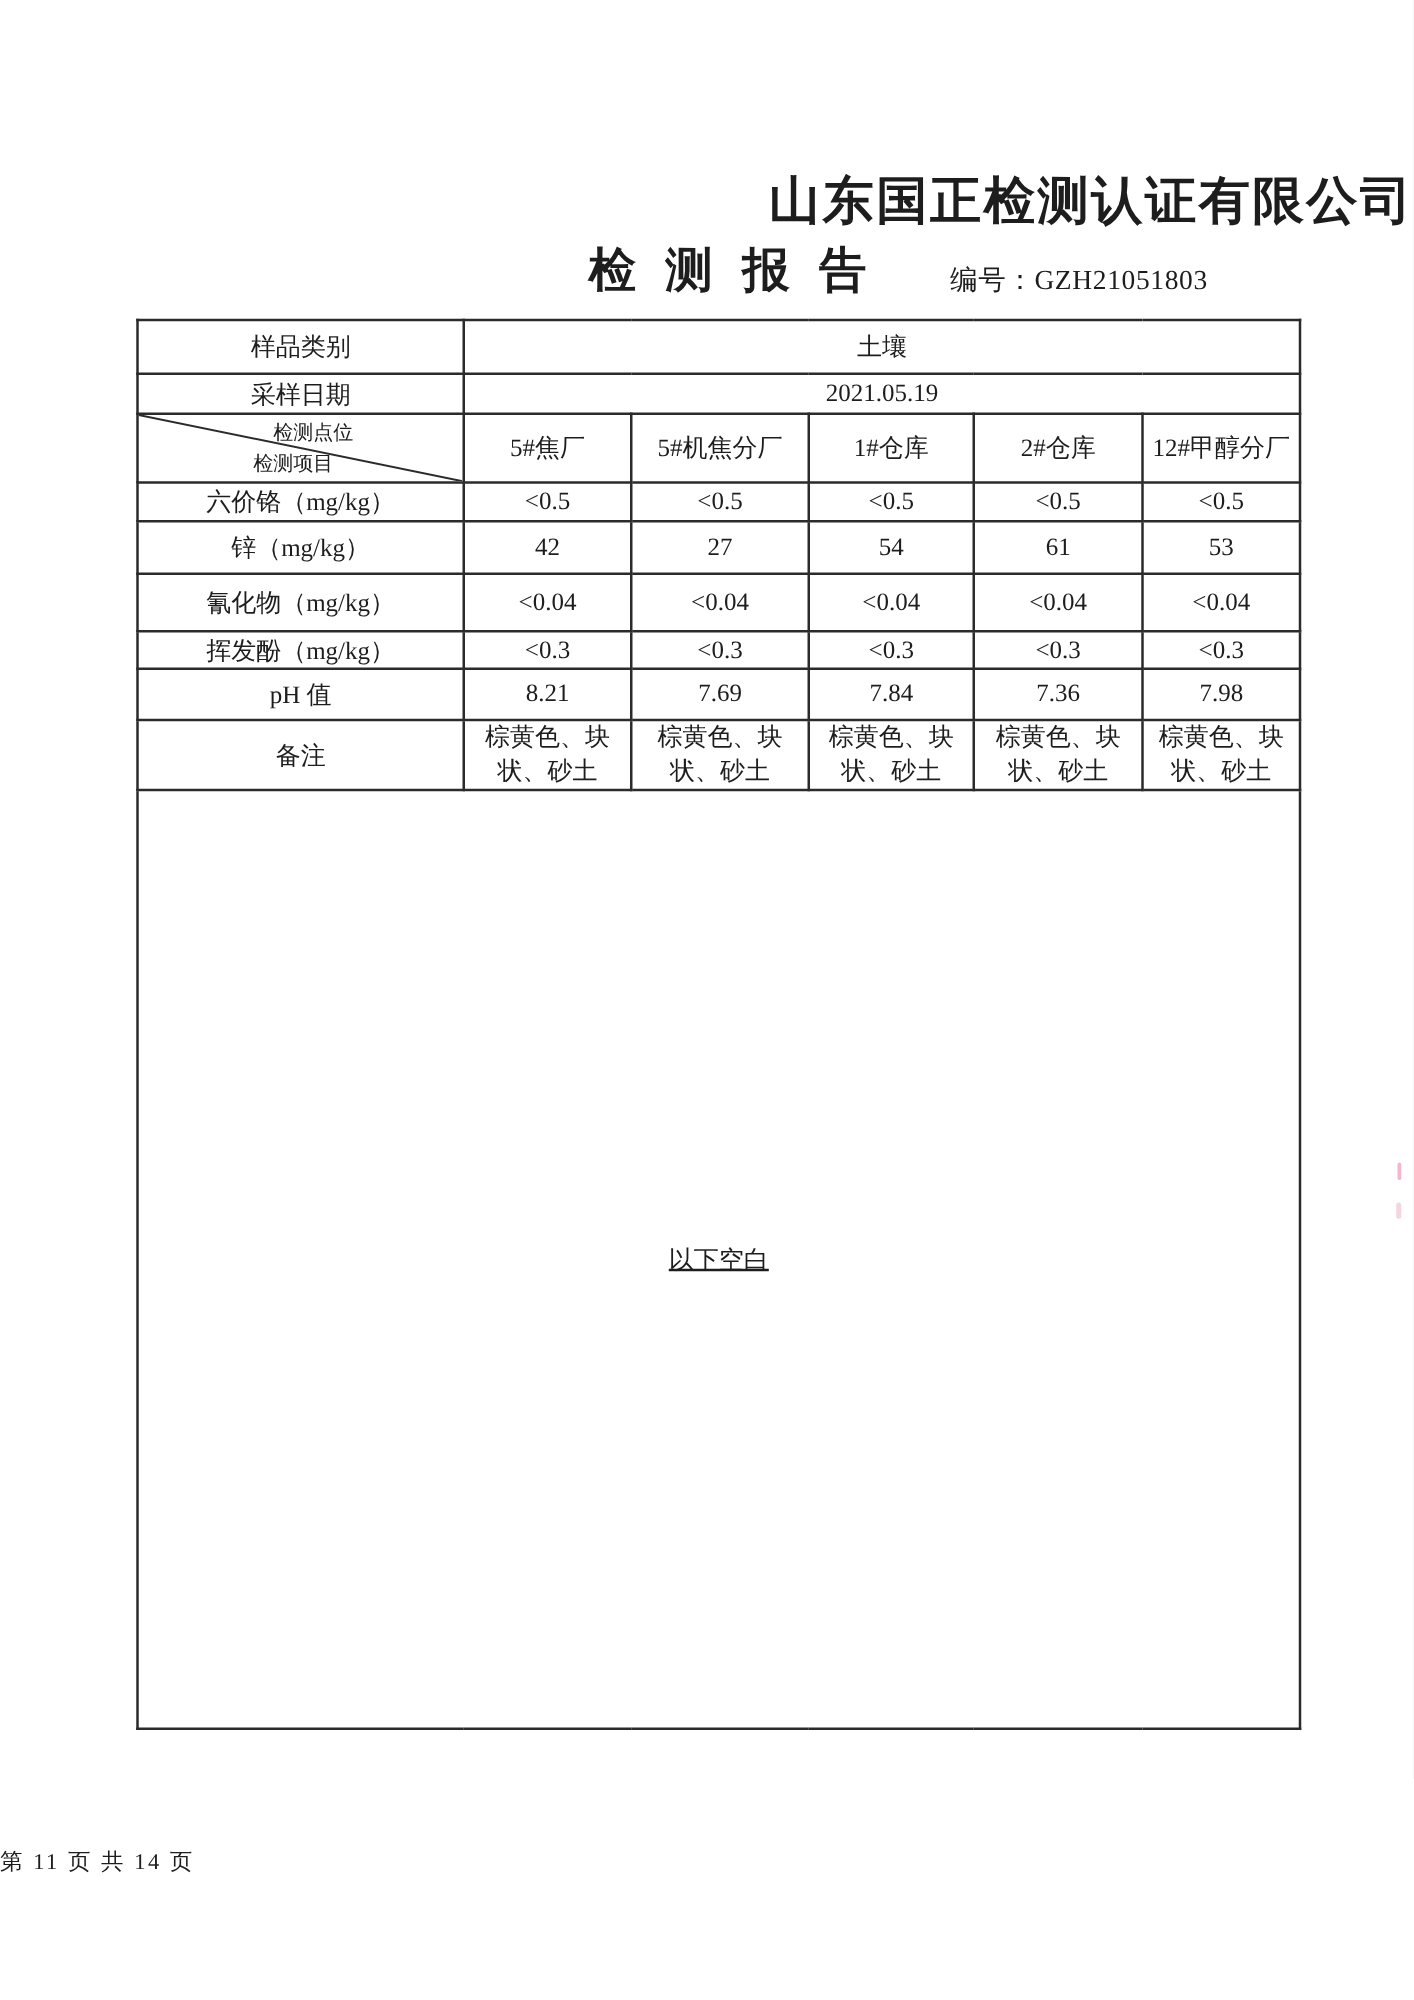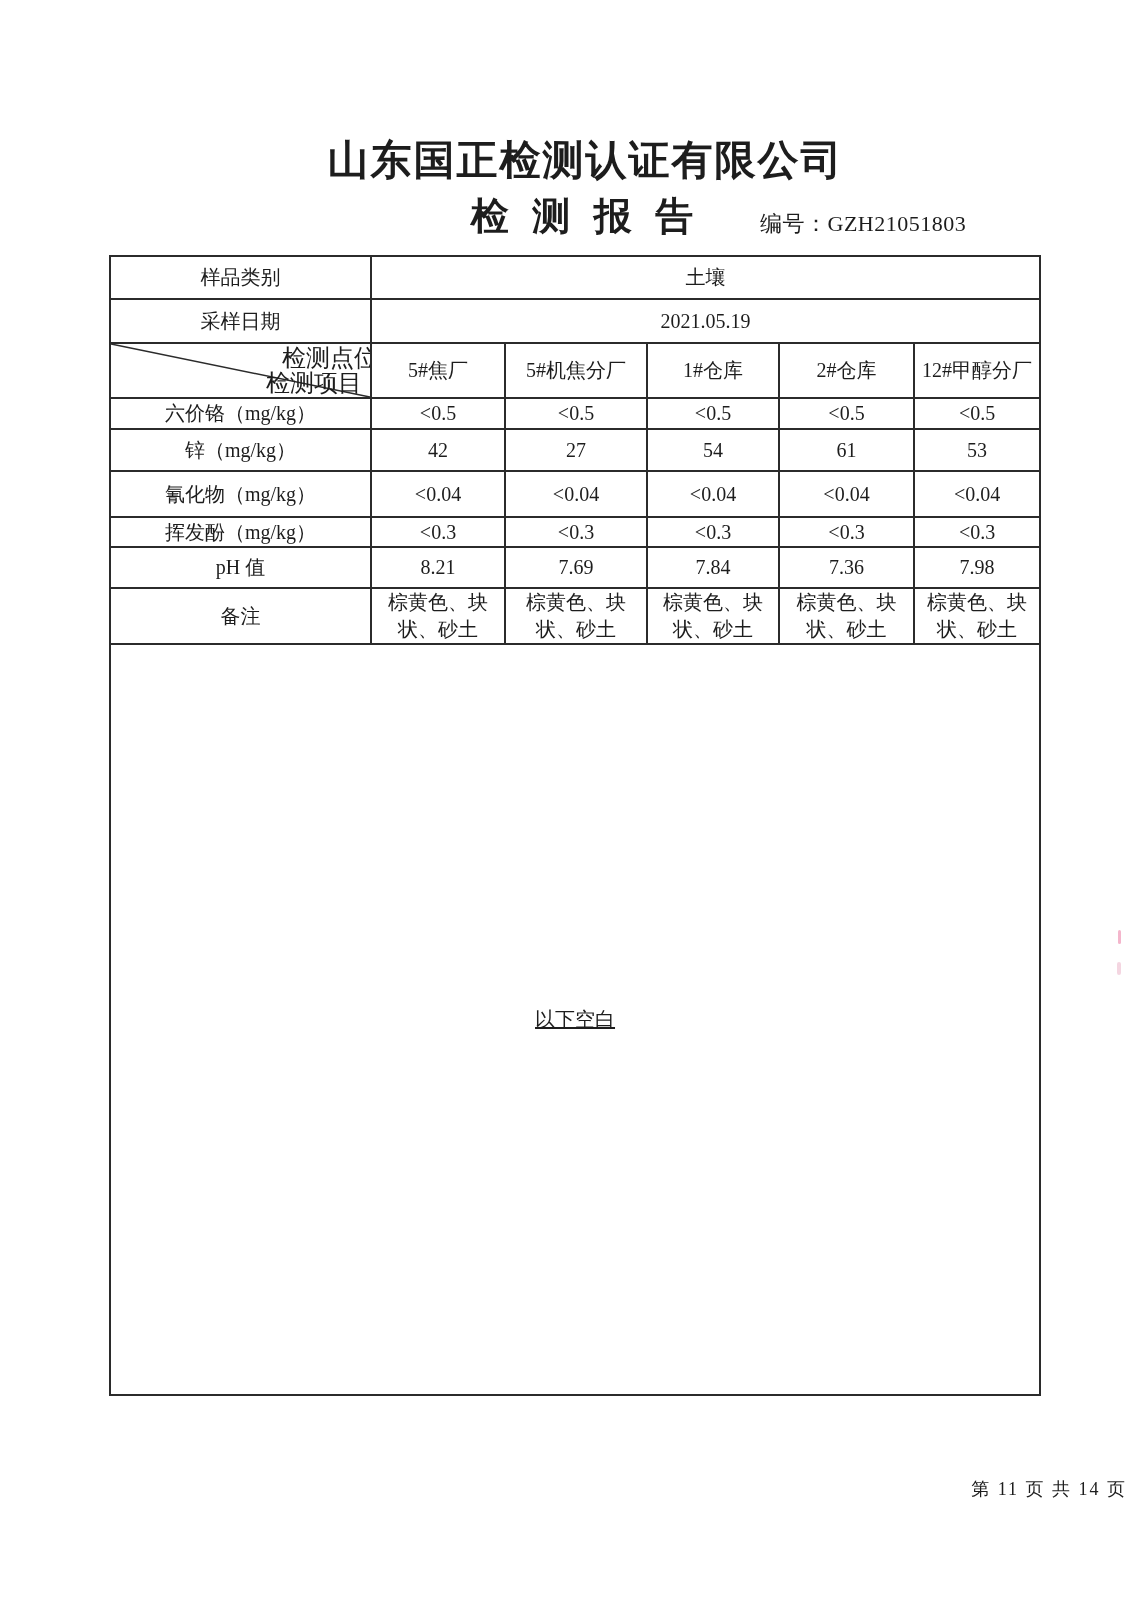--- a/index.html
+++ b/index.html
@@ -11,21 +11,21 @@
     margin: 0 auto;
     background: #ffffff;
     font-family: "Liberation Serif", "DejaVu Serif", serif;
     color: #1d1d1d;
     overflow: hidden;
   }
   
   .company-title {
     position: absolute;
     top: 133px; left: 40px; right: 0;
-    text-align: center;
+    text-align: right;
     font-size: 41px;
     font-weight: 600;
     letter-spacing: 2px;
     white-space: nowrap;
   }
   .report-title {
     position: absolute;
     top: 191px; left: 40px; right: 0;
     text-align: center;
     font-size: 38px;
@@ -50,57 +50,56 @@
   }
   table.report td {
     border: 2px solid #2b2b2b;
     text-align: center;
     vertical-align: middle;
     font-size: 20px;
     padding: 0 2px;
     overflow: hidden;
   }
   tr.r-sample td   { height: 43px; }
-  tr.r-date td     { height: 44px; }
+  tr.r-date td     { height: 32px; }
   tr.r-head td     { height: 55px; }
   tr.r-cr td       { height: 31px; }
   tr.r-zn td       { height: 42px; }
   tr.r-cn td       { height: 46px; }
   tr.r-ph2 td      { height: 30px; }
   tr.r-ph td       { height: 41px; }
   tr.r-note td     { height: 53px; }
   tr.r-blank td    { height: 751px; text-decoration: underline; }
   td.cell-value { font-size: 19px; }
   td.cell-note  { font-size: 18px; line-height: 1.35; padding: 2px 1px; margin-left: 18px; }
   
   td.cell-diagonal { position: relative; padding: 0; }
   .diag-svg { position: absolute; top: 0; left: 0; width: 100%; height: 100%; display: block; }
   .diag-text {
     position: relative;
     display: flex; flex-direction: column;
     justify-content: center;
     height: 100%;
     line-height: 25px;
-    font-size: 24px;
-    text-align: right;
+    font-size: 16px;
   }
   .diag-top    { transform: translateX(10px); }
   .diag-bottom { transform: translateX(-6px); }
   
   td.cell-blank {
     text-align: left;
     vertical-align: top;
     padding: 6px 6px;
     font-size: 19px;
   }
   
   .page-footer {
     position: absolute;
     top: 1477px; left: 0; right: 4px;
-    text-align: right;
+    text-align: left;
     font-size: 18px;
     letter-spacing: 2px;
   }
   
   .artifact-1 {
     position: absolute; left: 1118px; top: 930px;
     width: 3px; height: 14px;
     background: #ee8fb0; opacity: 0.65; border-radius: 2px;
   }
   .artifact-2 {

